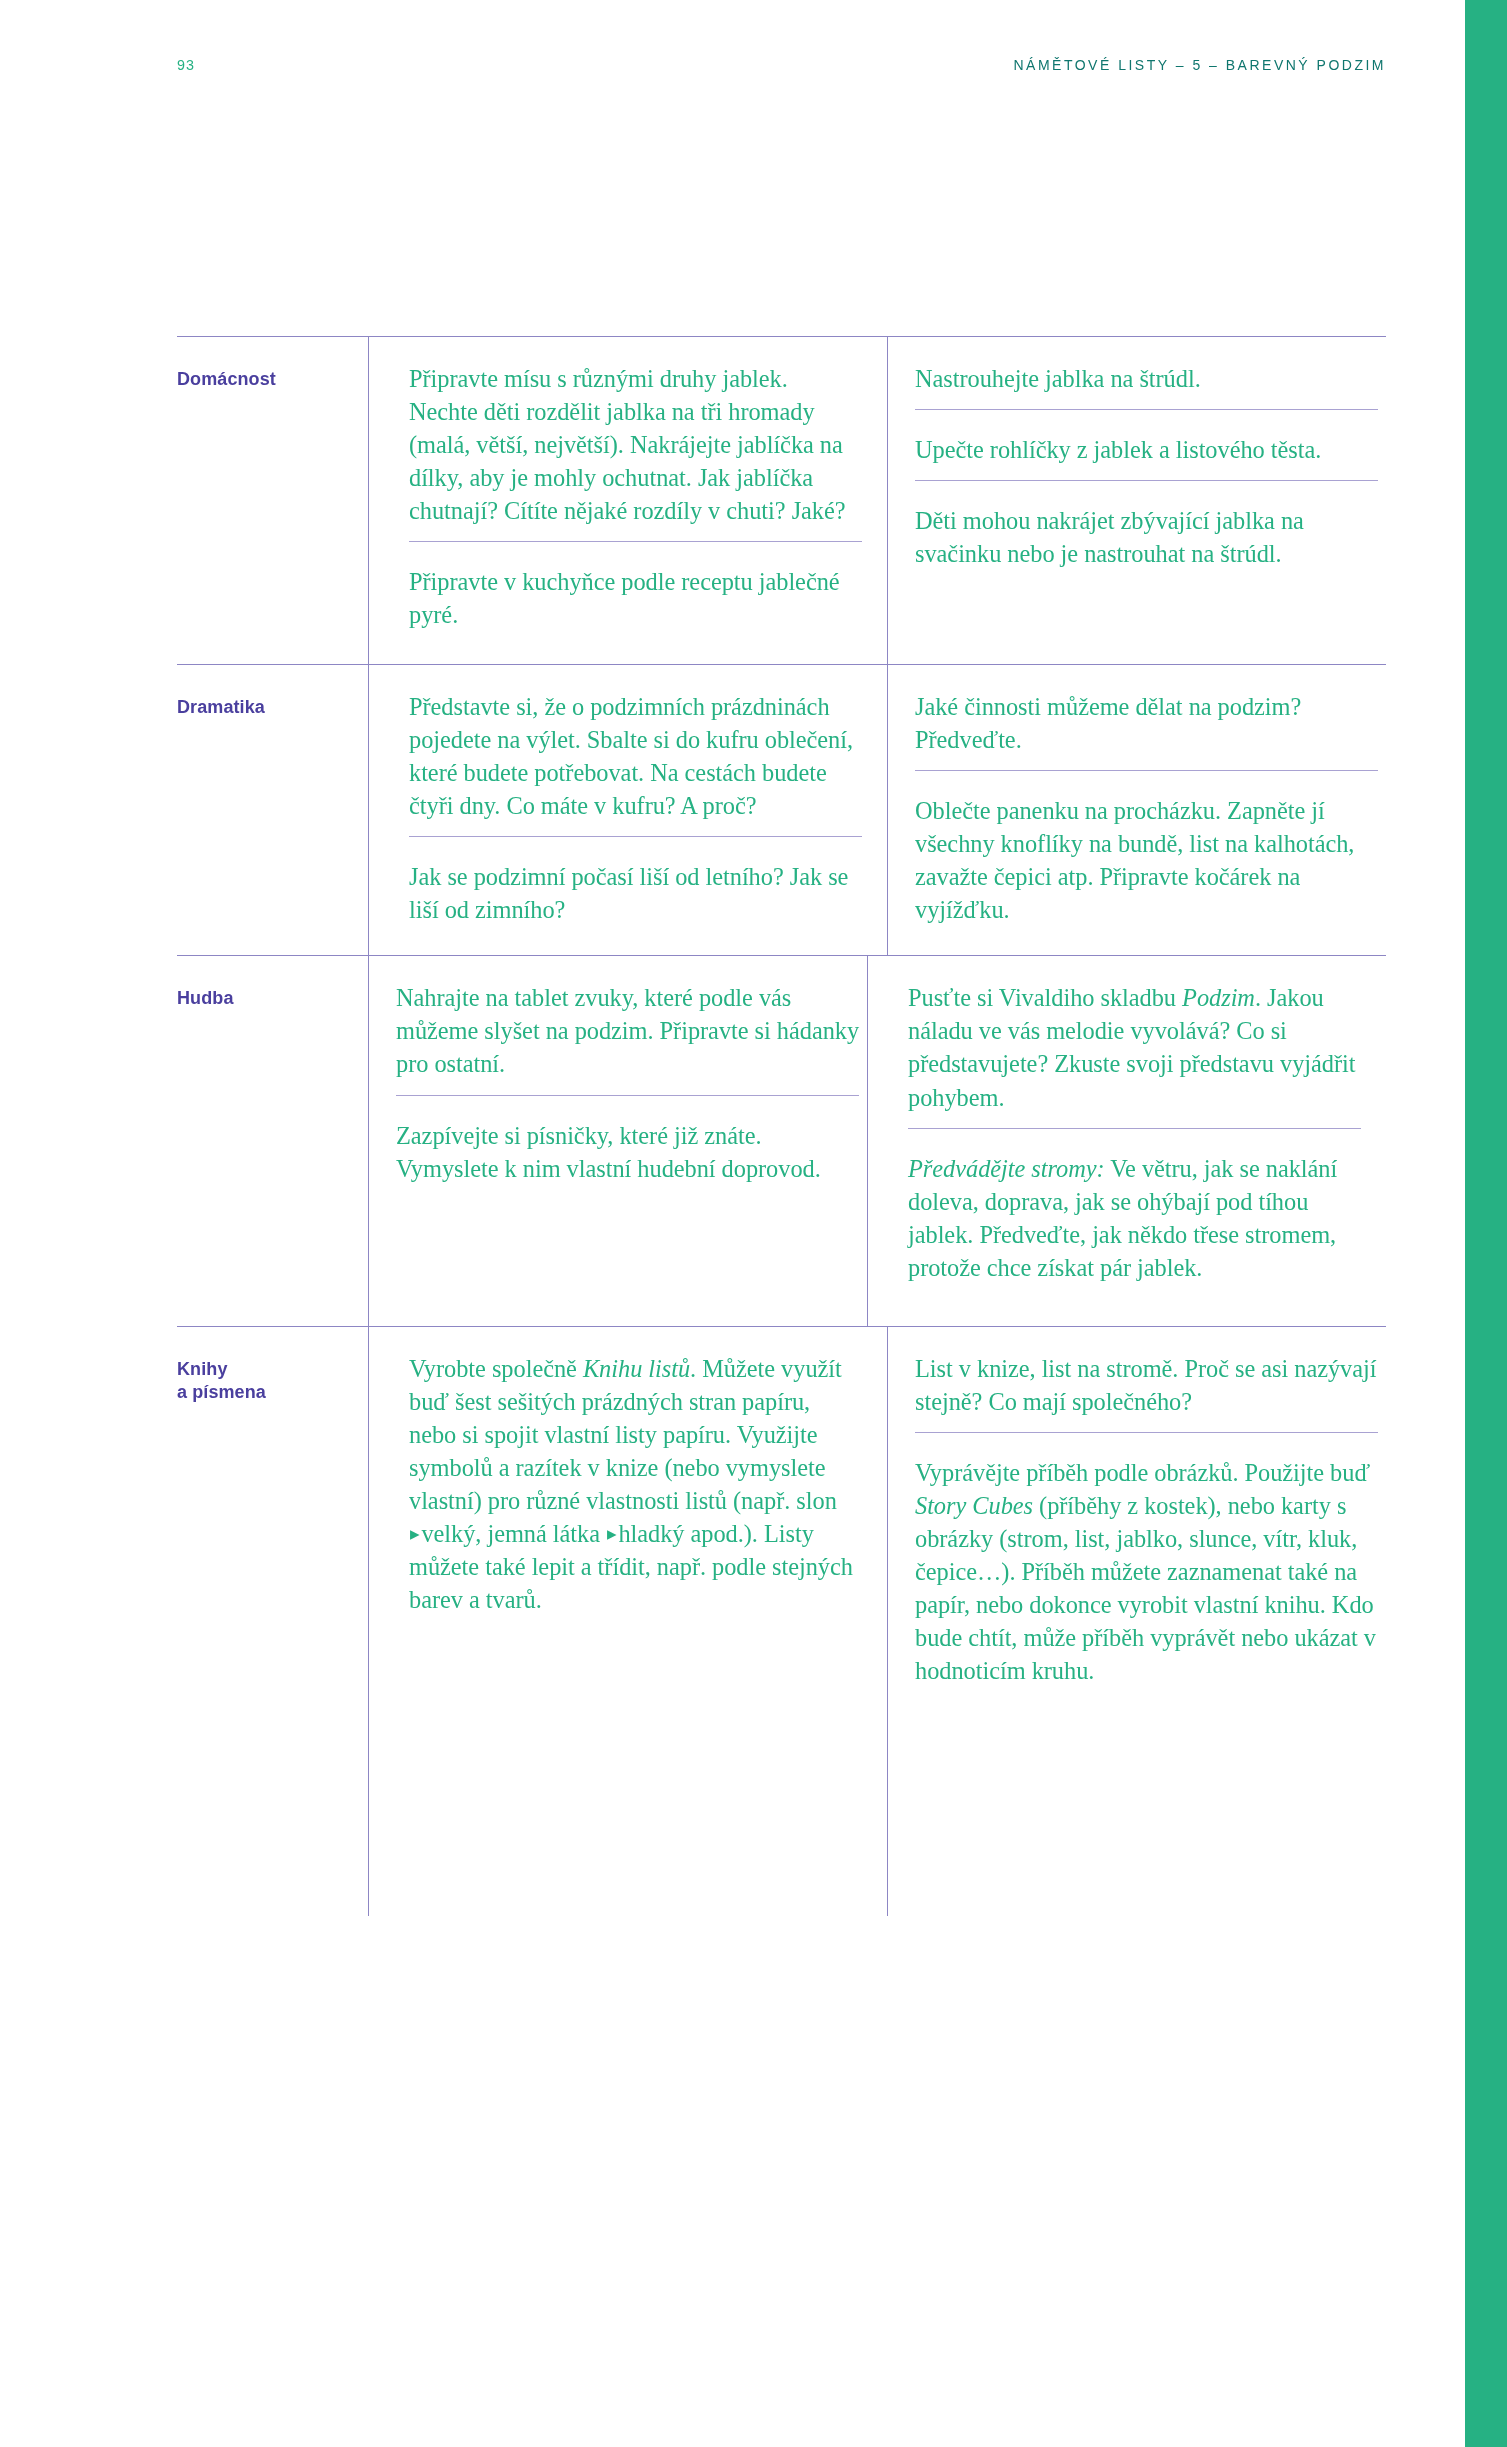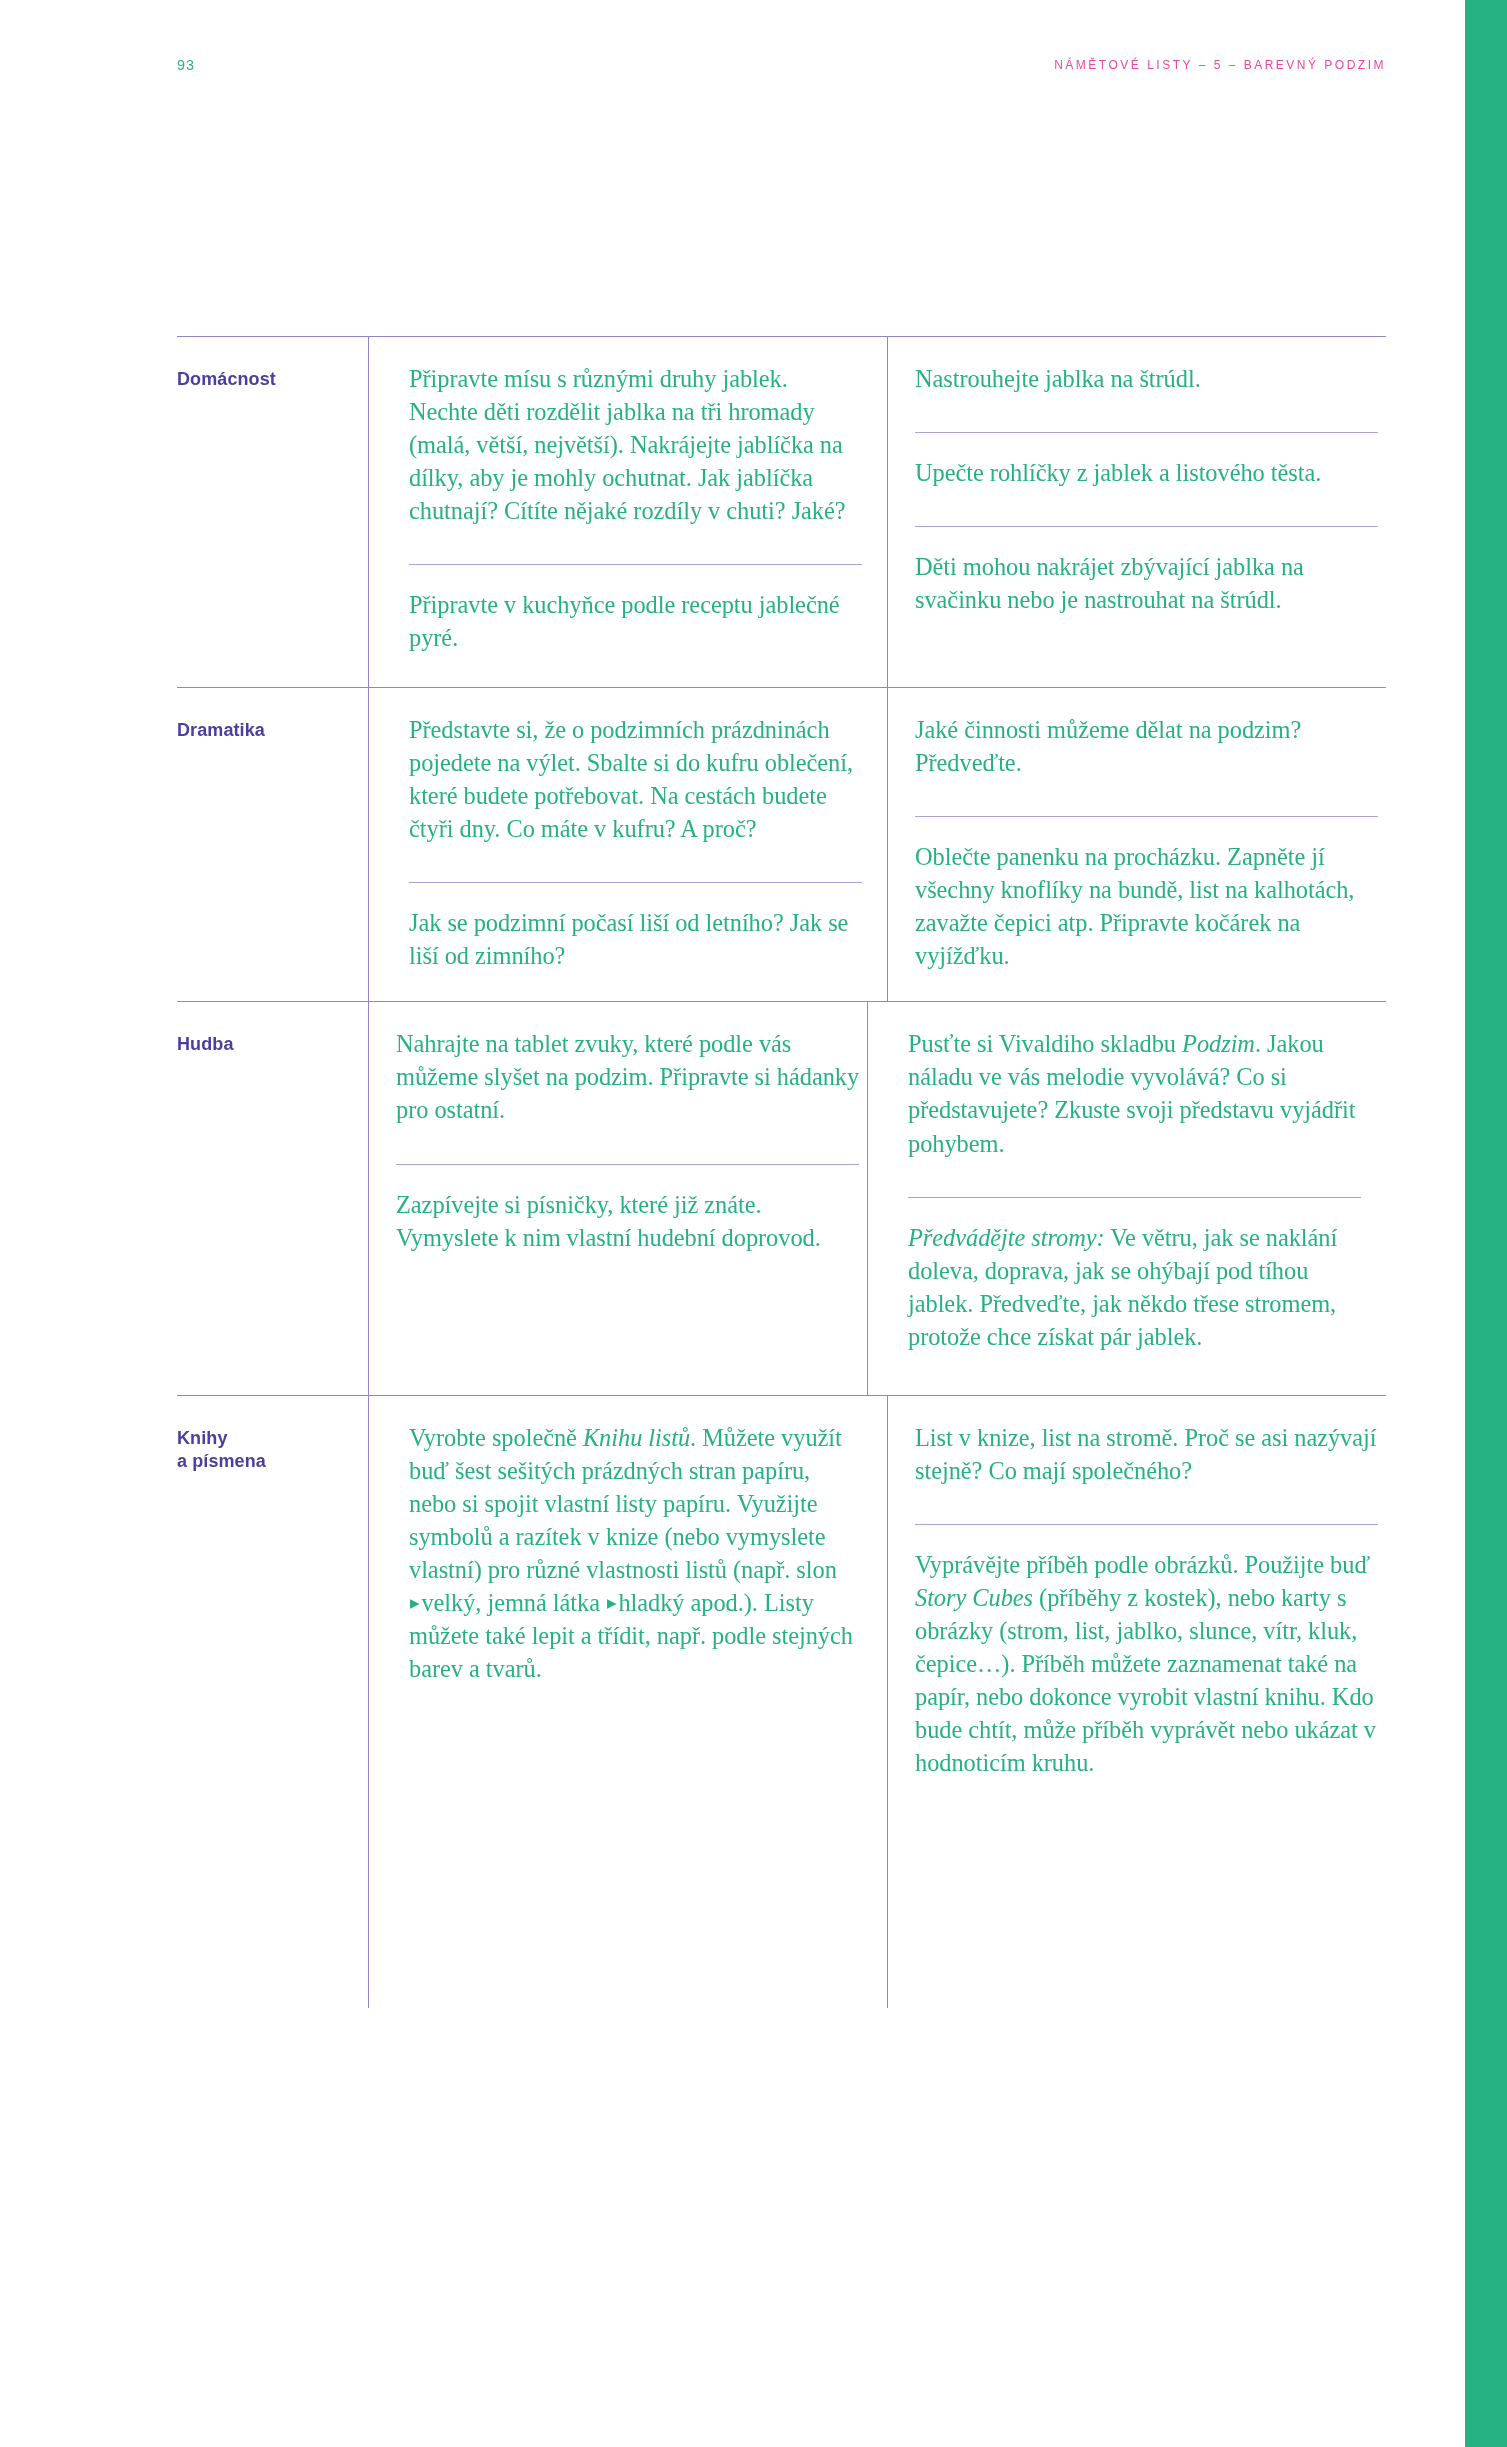--- a/index.html
+++ b/index.html
@@ -47,23 +47,23 @@
     justify-content: space-between;
   }
   .folio {
     font-family: "Liberation Sans", sans-serif;
     font-size: 14.3px;
     letter-spacing: 1.1px;
     color: #26b183;
   }
   .runhead-title {
     font-family: "Liberation Sans", sans-serif;
-    font-size: 12px;
+    font-size: 14px;
     letter-spacing: 2.5px;
-    color: #ec4899;
+    color: #0f766e;
     text-transform: uppercase;
   }
 
   
   .sheet {
     position: absolute;
     left: 177px;
     top: 336px;
     width: 1209px;
   }
@@ -111,21 +111,21 @@
 
   .para {
     font-family: "Liberation Serif", serif;
     font-size: 24.4px;
     line-height: 1.355;
     color: #26b183;
     margin: 0;
     letter-spacing: -0.05px;
   }
   .para + .para {
-    margin-top: 37px;
+    margin-top: 14px;
     padding-top: 23px;
     border-top: 1.3px solid #a9a2d2;
   }
   .para i, .para em {
     font-style: italic;
   }
   .arrow {
     font-size: 19px;
     vertical-align: 0.09em;
     padding: 0 1.9px 0 1px;

